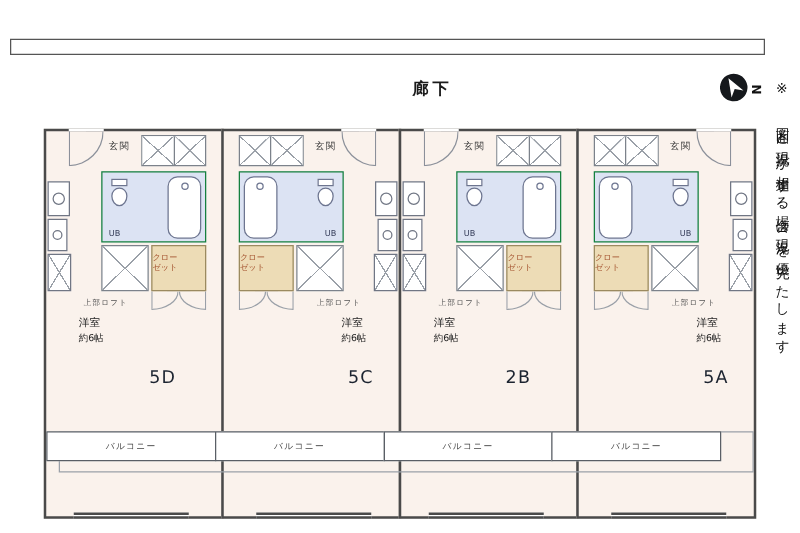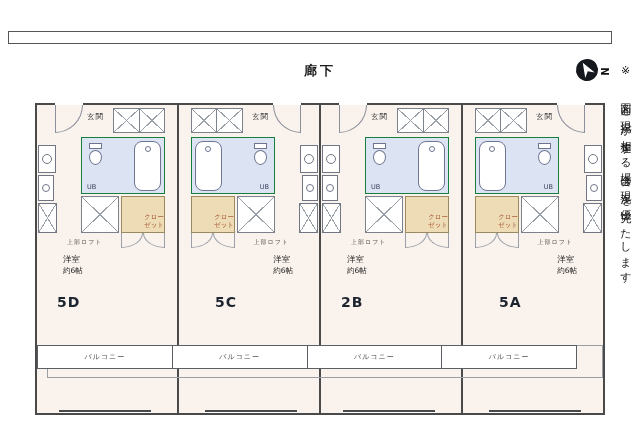--- a/index.html
+++ b/index.html
@@ -2,21 +2,21 @@
 <html style="--wall: #4a4a4a; --room-floor: #faf2ec; --bath: #dce3f3; --closet: #eddcb6; --closet-text: #a3512d; --hatch-line: #9aa0a8;"><head>
 <meta charset="utf-8">
 <style>
   *{margin:0;padding:0;box-sizing:border-box}
   html,body{background:#fff}
   body{font-family:"DejaVu Sans","Liberation Sans",sans-serif;color:#222}
   .canvas{position:relative;width:640px;height:426px;background:#fff;overflow:hidden}
 
   
   .topbar{position:absolute;left:8px;top:31px;width:604px;height:13px;border:1px solid #555;background:#fff}
-  .corridor-label{position:absolute;left:278px;top:62px;width:84px;text-align:center;font-size:13px;font-weight:bold;letter-spacing:3px;color:#1b1b1b}
+  .corridor-label{position:absolute;left:278px;top:62px;width:84px;text-align:right;font-size:13px;font-weight:bold;letter-spacing:3px;color:#1b1b1b}
 
   
   .compass{position:absolute;left:575px;top:58px;width:24px;height:24px;transform:rotate(-30deg)}
   .north{position:absolute;left:600px;top:66px;font-size:10px;font-weight:bold;color:#111;transform:rotate(90deg)}
   .disclaimer{position:absolute;left:617px;top:64px;height:336px;writing-mode:vertical-rl;text-orientation:upright;font-size:11px;letter-spacing:2px;color:#111}
 
   
   .units{position:absolute;left:35px;top:103px;display:flex}
   .unit{position:relative;width:144px;height:312px;border:2px solid var(--wall,#4a4a4a);background:var(--room-floor,#faf2ec)}
   .unit + .unit{margin-left:-2px}
@@ -49,29 +49,29 @@
   .ub{position:absolute;left:44px;top:32px;width:84px;height:57px;background:var(--bath,#dce3f3);border:1px solid #15803d}
   .toilet{position:absolute;left:7px;top:5px;width:13px}
   .toilet .tank{display:block;width:13px;height:6px;background:#fff;border:1px solid #6d7590}
   .toilet .bowl{display:block;width:13px;height:15px;background:#fff;border:1px solid #6d7590;border-radius:50%/45% 45% 55% 55%;margin-top:1px}
   .ub-label{left:5px;bottom:2px;font-size:6.5px;color:#39405c}
   .tub{position:absolute;right:3px;top:3px;width:27px;height:50px;background:#fff;border:1px solid #6d7590;border-radius:8px}
   .tub .drain{display:block;width:6px;height:6px;border:1px solid #6d7590;border-radius:50%;margin:4px auto 0}
 
   .side-hatch{position:absolute;left:44px;top:91px;width:38px;height:37px;border:1px solid #7c828b}
   .closet{position:absolute;left:84px;top:91px;width:44px;height:37px;background:var(--closet,#eddcb6);border:1px solid #9b8a60}
-  .closet-text{font-size:6.5px;line-height:8px;text-align:right;color:var(--closet-text,#a3512d);padding-top:16px}
+  .closet-text{font-size:6.5px;line-height:8px;text-align:left;color:var(--closet-text,#a3512d);padding-top:5px}
   .closet-arc{position:absolute;top:128px;width:22px;height:15px}
   .closet-arc.left{left:84px;border-left:1px solid #9aa0a8;border-right:1px solid #9aa0a8;border-bottom:1px solid #9aa0a8;border-bottom-right-radius:100%}
   .closet-arc.right{left:106px;border-right:1px solid #9aa0a8;border-left:1px solid #9aa0a8;border-bottom:1px solid #9aa0a8;border-bottom-left-radius:100%}
 
   .loft{left:30px;top:133px;font-size:6px;color:#555;letter-spacing:1px}
   .room{left:26px;top:149px;font-size:8.5px;line-height:11px;color:#222}
   .room .small{font-size:7.5px}
-  .unit-id{position:absolute;left:20px;top:189px;width:84px;text-align:left;font-size:14px;font-weight:bold;letter-spacing:1px;color:#1c2430}
+  .unit-id{position:absolute;left:20px;top:189px;width:84px;text-align:right;font-size:14px;font-weight:normal;letter-spacing:1px;color:#1c2430}
   .window{position:absolute;left:22px;bottom:-2px;width:92px;height:5px;background:#fff;border-top:2px solid #4a4a4a;border-bottom:2px solid #4a4a4a}
 
   
   .balcony-outline{position:absolute;left:47px;top:345px;width:556px;height:33px;border:1px solid #9aa0a8}
   .balconies{position:absolute;left:37px;top:345px;width:540px;height:24px;display:flex}
   .balcony{flex:1;border:1px solid #5a5f66;background:#fff;display:flex;align-items:center;justify-content:center;font-size:7px;letter-spacing:1px;color:#444}
   .balcony + .balcony{margin-left:-1px}
 </style>
 </head>
 <body>

